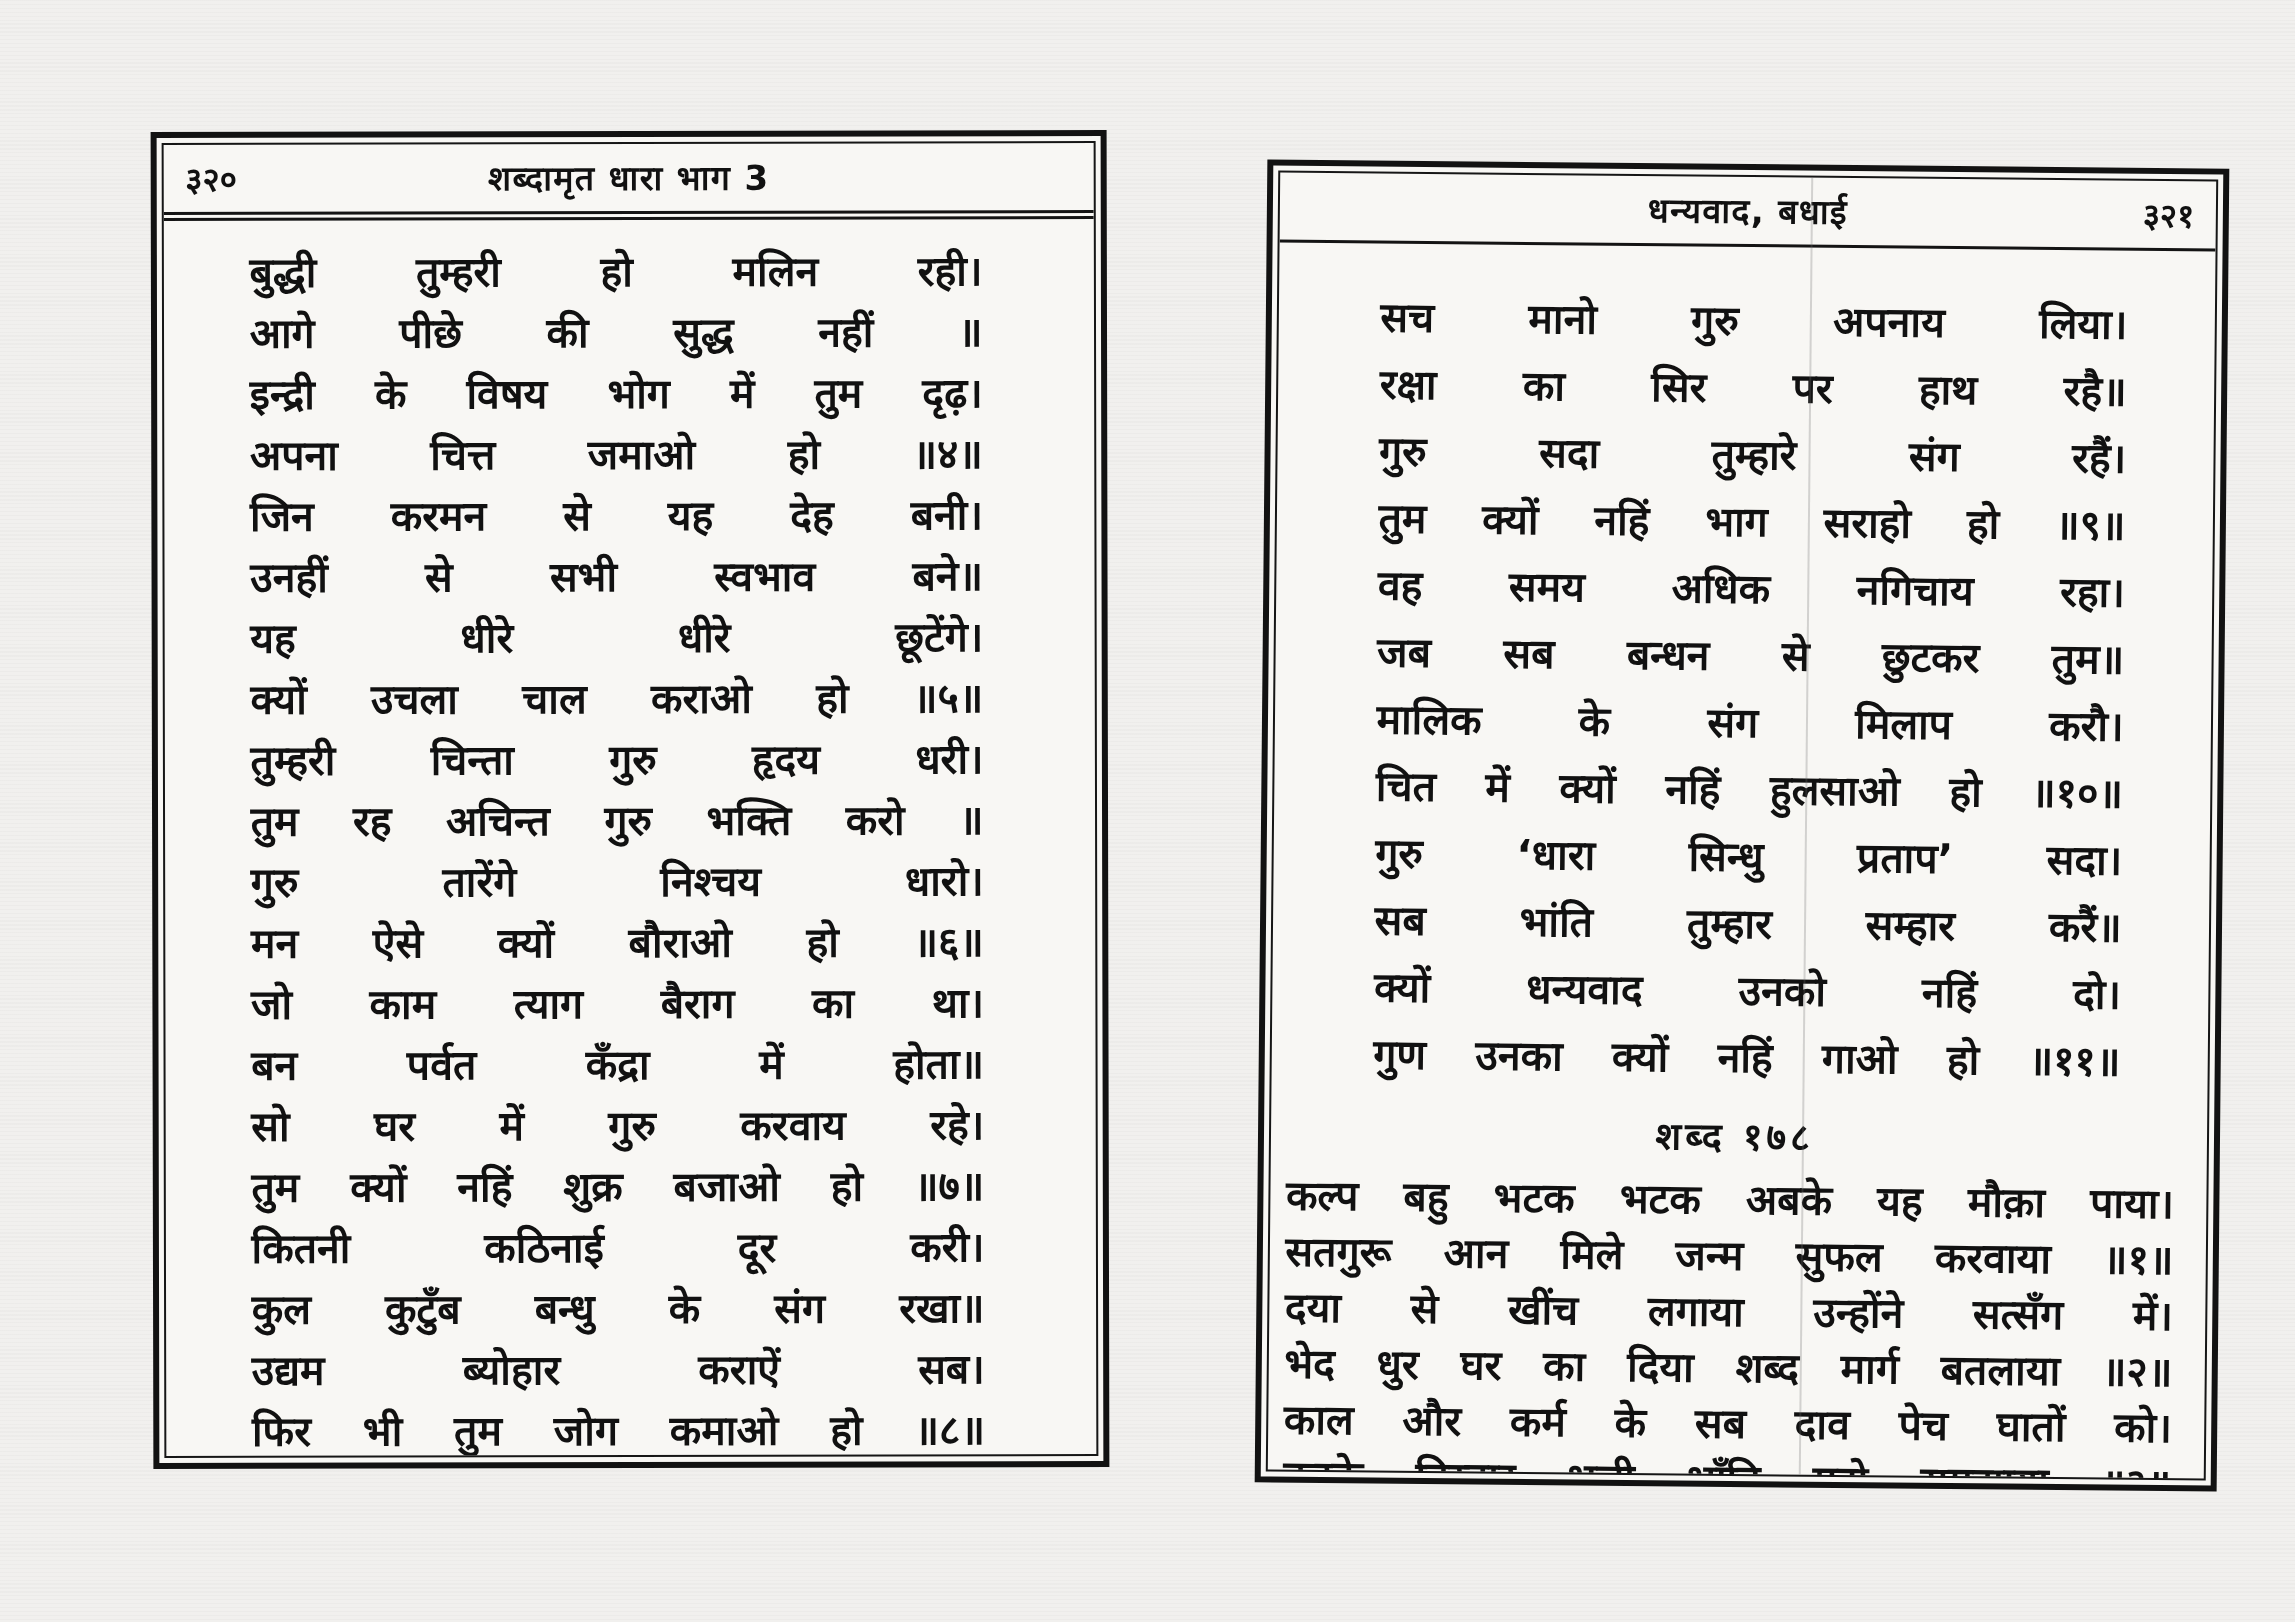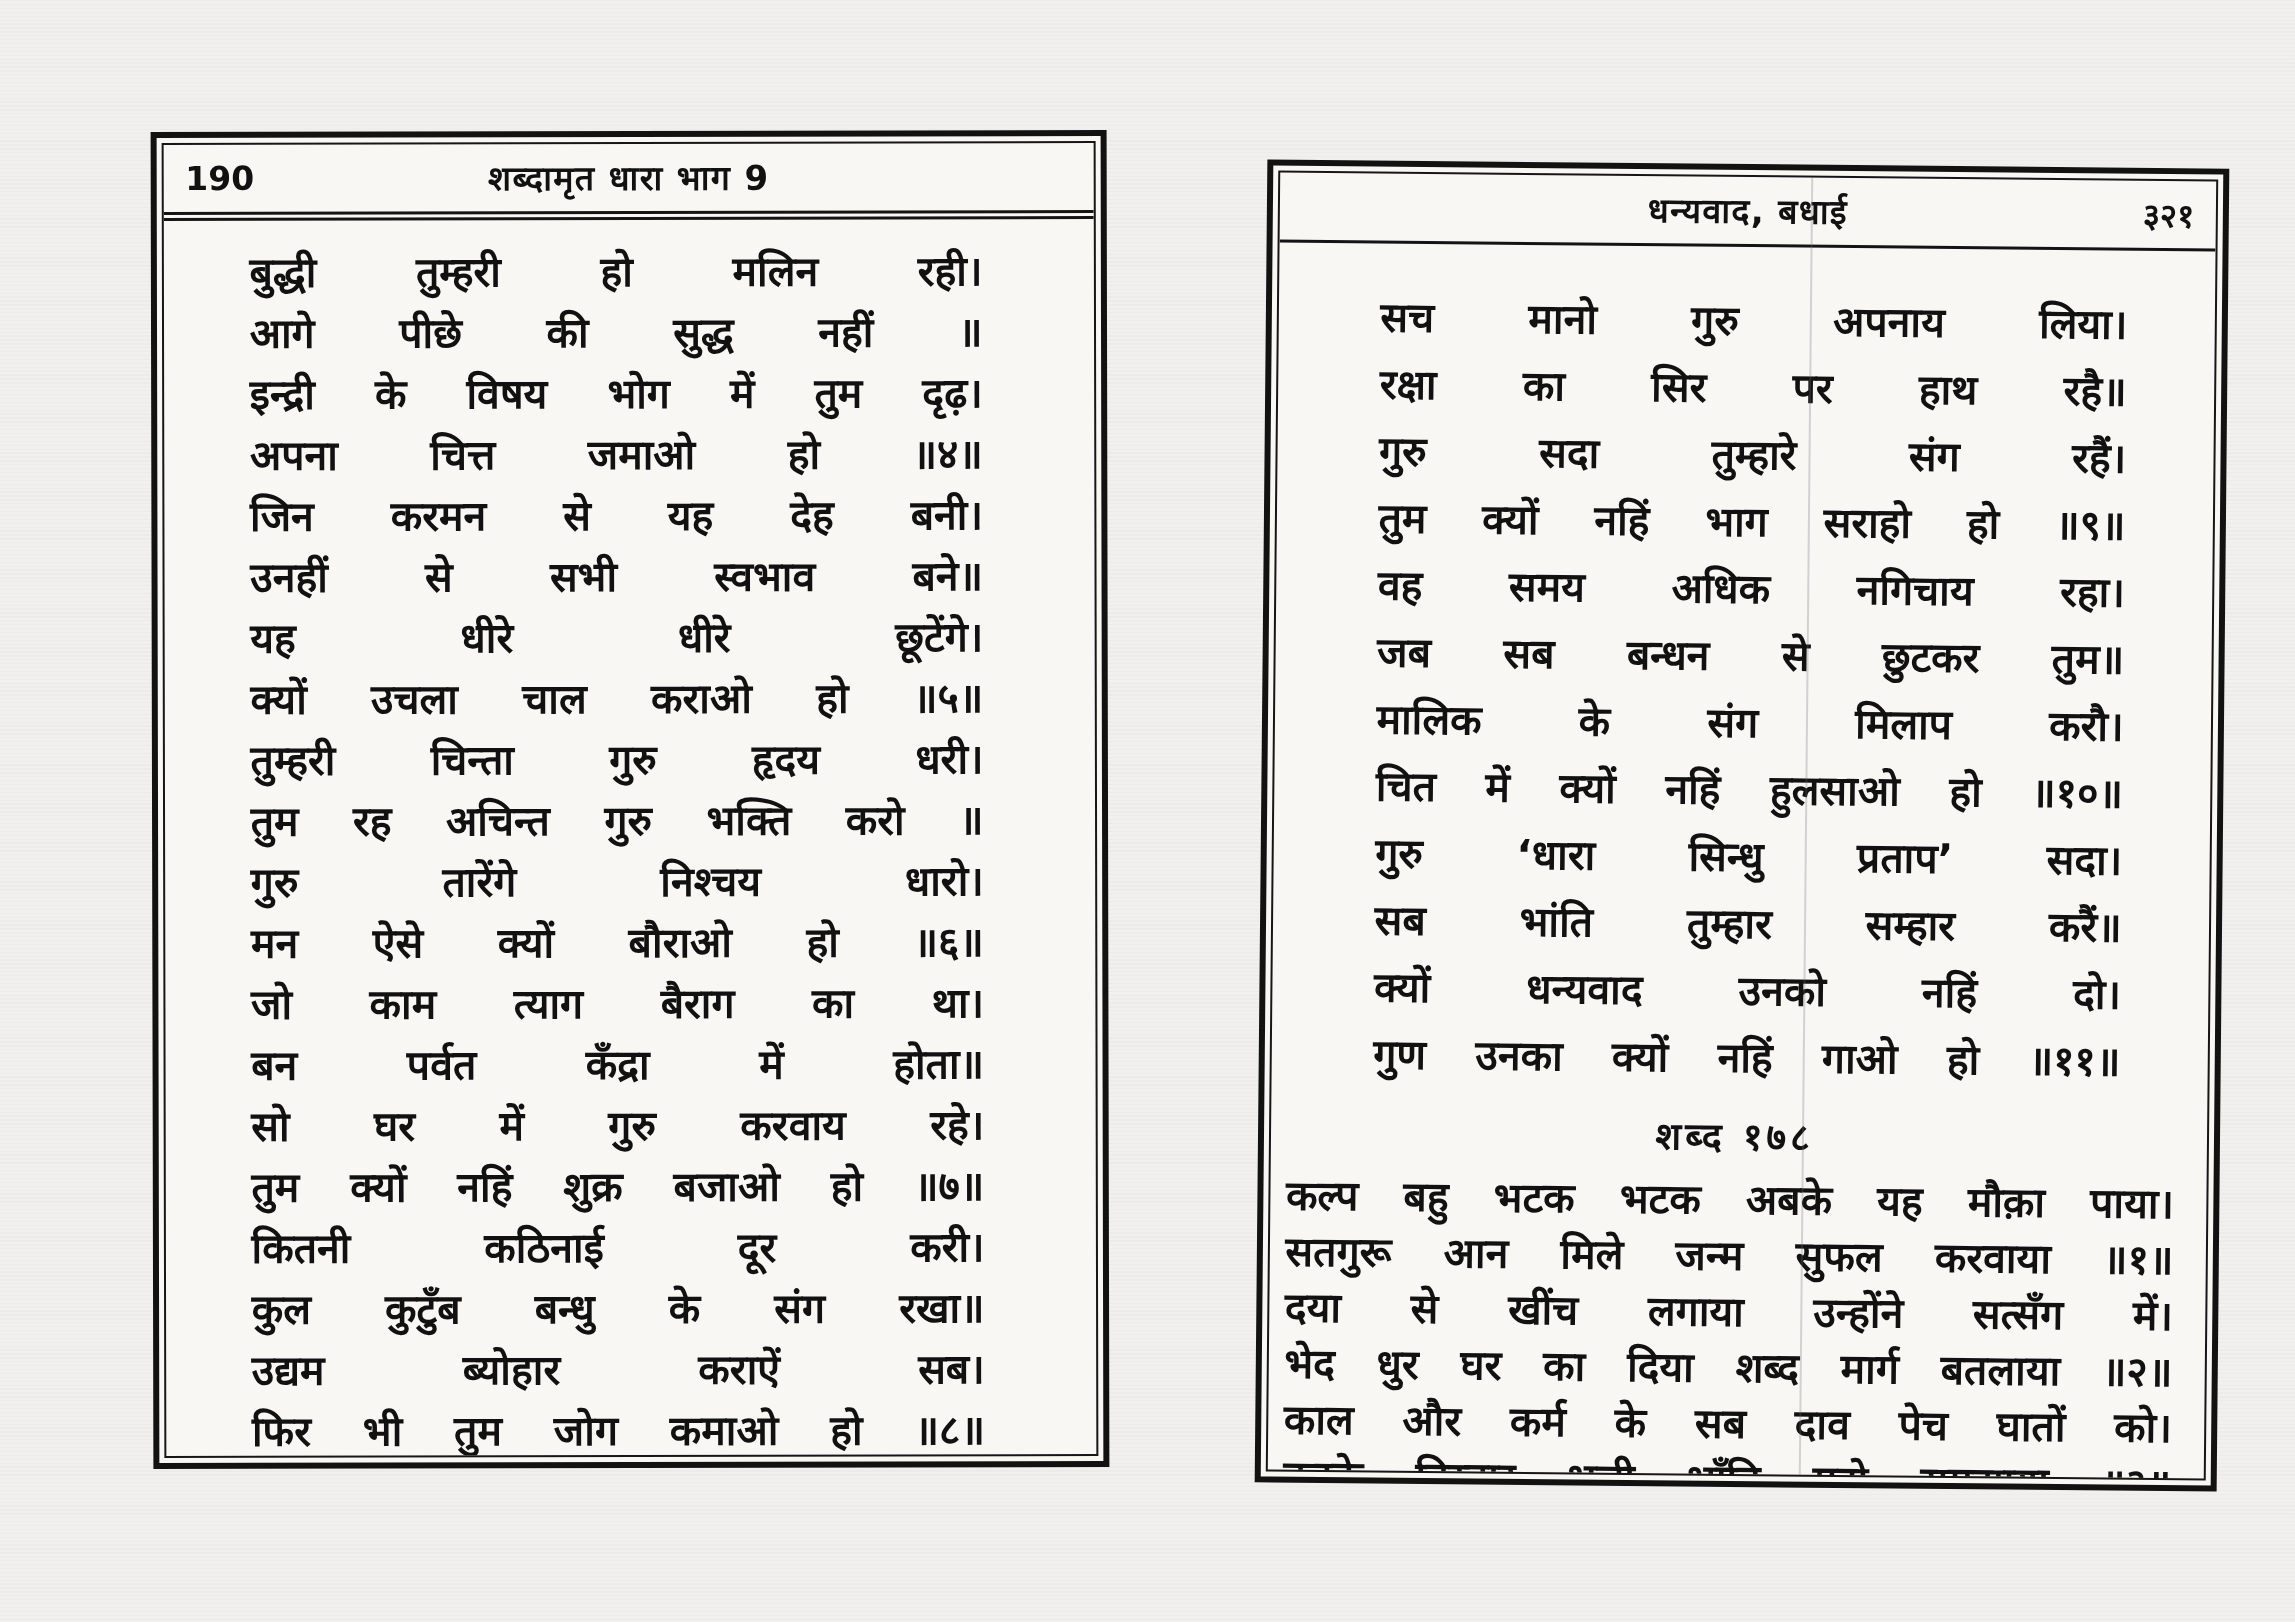--- a/index.html
+++ b/index.html
@@ -59,22 +59,22 @@
     position:absolute;top:0;bottom:0;left:531px;width:2px;
     background:rgba(110,110,110,0.28);
   }
 </style>
 </head>
 <body>
 
 <div class="page page-left">
   <div class="page-inner">
     <div class="hdr hdr-left-rule">
-      <div class="pgnum">190</div>
-      <div class="hdr-title">शब्दामृत धारा भाग 9</div>
+      <div class="pgnum">३२०</div>
+      <div class="hdr-title">शब्दामृत धारा भाग 3</div>
       <div></div>
     </div>
     <div class="body-left">
       <div class="vline">बुद्धी तुम्हरी हो मलिन रही।</div>
       <div class="vline">आगे पीछे की सुद्ध नहीं ॥</div>
       <div class="vline">इन्द्री के विषय भोग में तुम दृढ़।</div>
       <div class="vline">अपना चित्त जमाओ हो ॥४॥</div>
       <div class="vline">जिन करमन से यह देह बनी।</div>
       <div class="vline">उनहीं से सभी स्वभाव बने॥</div>
       <div class="vline">यह धीरे धीरे छूटेंगे।</div>

